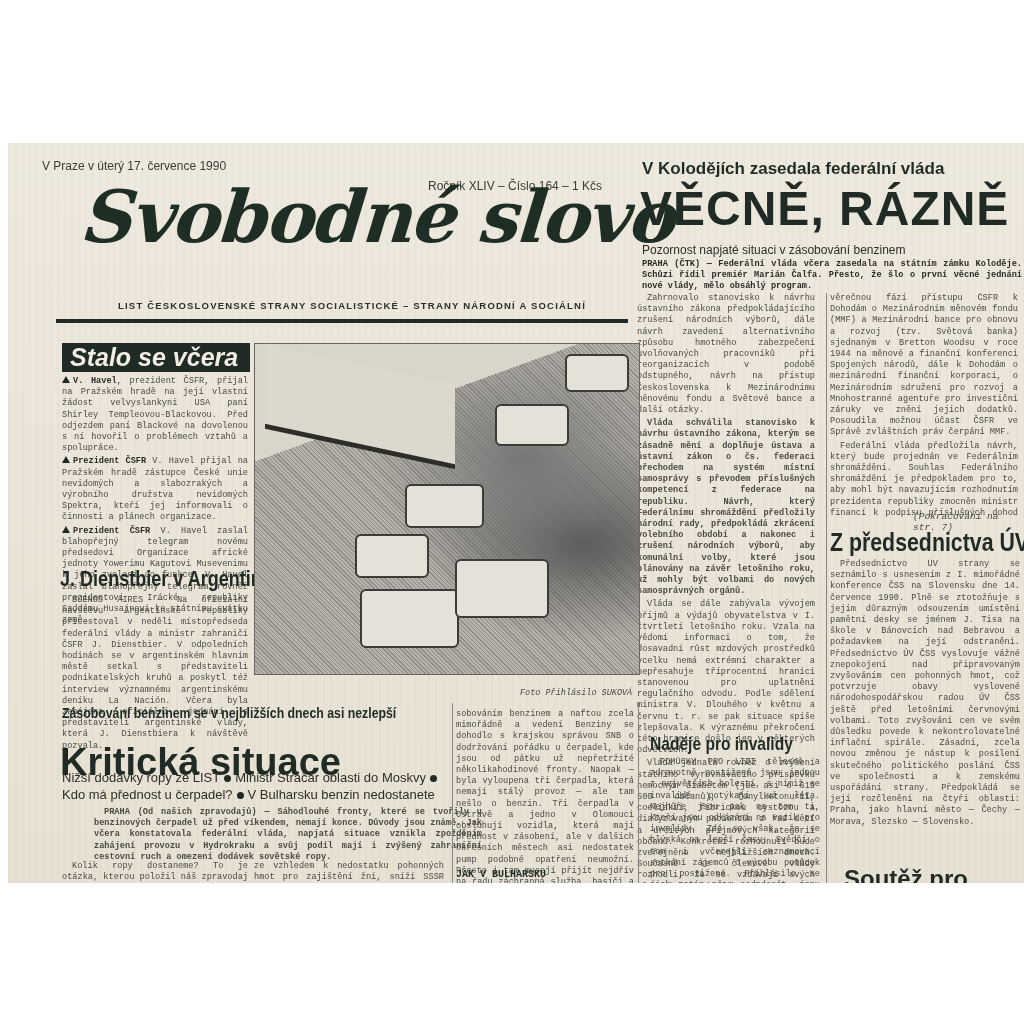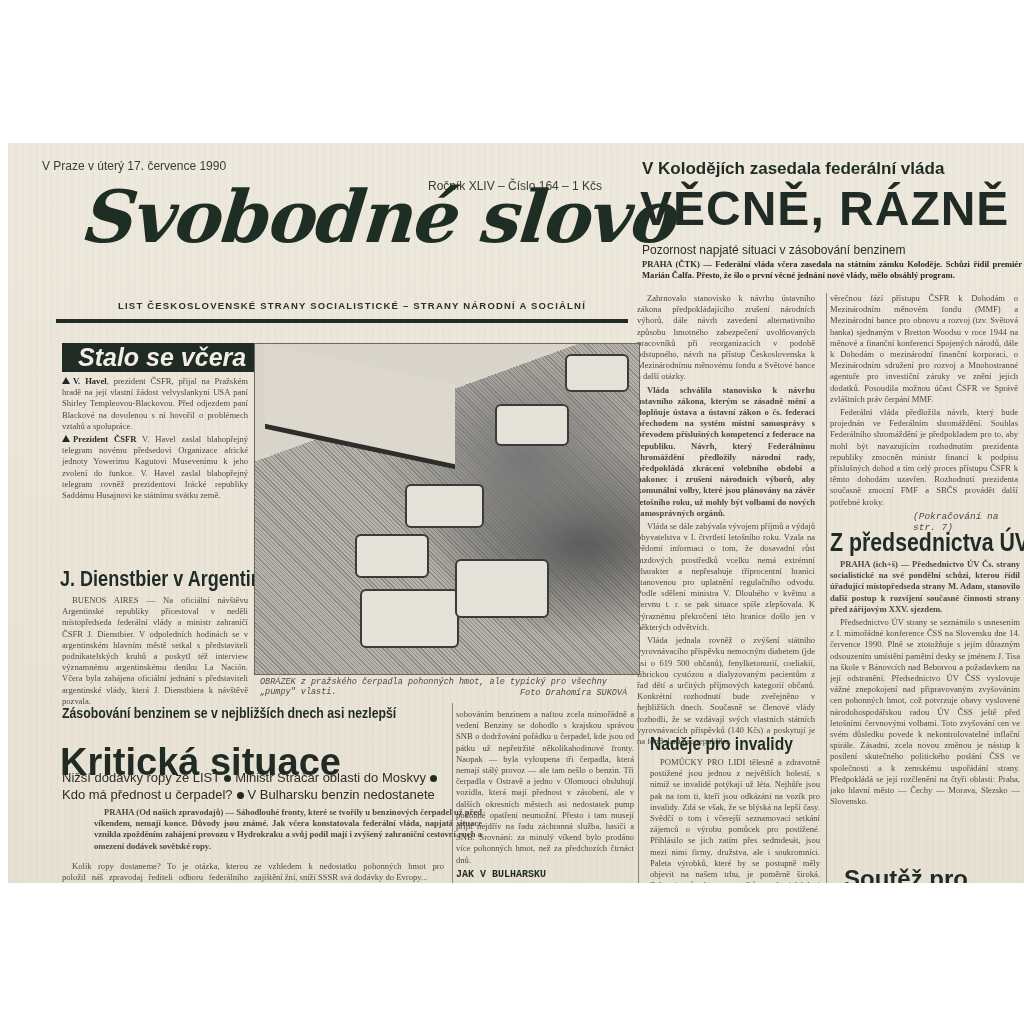--- a/index.html
+++ b/index.html
@@ -14,26 +14,26 @@
   }
   .abs { position:absolute; }
   .meta-top { font-family:"Liberation Sans", sans-serif; font-size:12px; color:#3b3b35; }
   .masthead {
     font-family:"DejaVu Serif", serif; font-style:italic; font-weight:bold;
     font-size:72px; color:#1f2e25; letter-spacing:-2px; line-height:1;
     transform:skewX(-6deg);
   }
   .tagline { font-family:"Liberation Sans", sans-serif; font-size:9.5px; letter-spacing:1.2px; color:#2e2e28; font-weight:bold; }
   .rule-thick { background:#1f2b24; height:4px; }
-  .col-text { font-family:Liberation Serif, serif; font-size:8.6px; line-height:11.2px; color:#4a4a44; text-align:justify; }
+  .col-text { font-family:Liberation Mono, monospace; font-size:8.6px; line-height:11.2px; color:#4a4a44; text-align:justify; }
   .col-text b { color:#2b2b26; }
   .col-text p { margin:0 0 2px 0; text-indent:10px; }
   .head-sans { font-family:"Liberation Sans", sans-serif; font-weight:bold; color:#1f2b24; }
   .head-cond { font-family:"Liberation Sans", sans-serif; font-weight:bold; color:#1f2b24; transform:scaleX(0.82); transform-origin:left; white-space:nowrap; }
-  .stalo-box { background:#1f2b24; color:#f2eee3; font-family:"Liberation Sans", sans-serif; font-weight:bold; font-style:italic; font-size:25px; padding:0 16px; }
+  .stalo-box { background:#1f2b24; color:#f2eee3; font-family:"Liberation Sans", sans-serif; font-weight:bold; font-style:italic; font-size:25px; padding:0 8px; }
   .tri { display:inline-block; width:0; height:0; border-left:4px solid transparent; border-right:4px solid transparent; border-bottom:7px solid #1f2b24; margin-right:3px; }
   .photo {
     background:
       linear-gradient(160deg, #d9d5cb 0 25%, transparent 25%),
       radial-gradient(ellipse at 70% 35%, #777 0, transparent 40%),
       radial-gradient(ellipse at 85% 60%, #555 0, transparent 35%),
       repeating-linear-gradient(45deg, #8c8a84 0 1px, #b7b3aa 1px 3px);
     border:1px solid #6a6860;
   }
   .canopy { position:absolute; background:#dcd8ce; border-bottom:5px solid #2d2d2a; }
@@ -69,48 +69,47 @@
   </div>
   <div class="vline" style="left:818px; top:150px; height:590px;"></div>
   <div class="abs col-text" style="left:822px; top:150px; width:188px; height:225px; overflow:hidden;">
     <p style="text-indent:0">věrečnou fází přístupu ČSFR k Dohodám o Mezinárodním měnovém fondu (MMF) a Mezinárodní bance pro obnovu a rozvoj (tzv. Světová banka) sjednaným v Bretton Woodsu v roce 1944 na měnové a finanční konferenci Spojených národů, dále k Dohodám o mezinárodní finanční korporaci, o Mezinárodním sdružení pro rozvoj a Mnohostranné agentuře pro investiční záruky ve znění jejich dodatků. Posoudila možnou účast ČSFR ve Správě zvláštních práv čerpání MMF.</p>
     <p>Federální vláda předložila návrh, který bude projednán ve Federálním shromáždění. Souhlas Federálního shromáždění je předpokladem pro to, aby mohl být navazujícím rozhodnutím prezidenta republiky zmocněn ministr financí k podpisu příslušných dohod a tím celý proces přístupu ČSFR k těmto dohodám uzavřen. Rozhodnutí prezidenta současně zmocní FMF a SBČS provádět další potřebné kroky.</p>
   </div>
   <div class="abs caption" style="left:905px; top:368px; font-size:9.5px;">(Pokračování na str. 7)</div>
 
   <div class="abs head-cond" style="left:822px; top:384px; font-size:26px;">Z předsednictva ÚV ČSS</div>
   <div class="abs col-text" style="left:822px; top:416px; width:190px; height:330px; overflow:hidden;">
-    <p style="font-weight:bold;"><span>PRAHA (ich+š) — Předsednictvo ÚV Čs. strany socialistické na své pondělní schůzi, kterou řídil úřadující místopředseda strany M. Adam, stanovilo další postup k rozvíjení současné činnosti strany před zářijovým XXV. sjezdem.</span></p>
     <p>Předsednictvo ÚV strany se seznámilo s usnesením z I. mimořádné konference ČSS na Slovensku dne 14. července 1990. Plně se ztotožňuje s jejím důrazným odsouzením umístění pamětní desky se jménem J. Tisa na škole v Bánovcích nad Bebravou a požadavkem na její odstranění. Předsednictvo ÚV ČSS vyslovuje vážné znepokojení nad připravovaným zvyšováním cen pohonných hmot, což potvrzuje obavy vyslovené národohospodářskou radou ÚV ČSS ještě před letošními červnovými volbami. Toto zvyšování cen ve svém důsledku povede k nekontrolovatelné inflační spirále. Zásadní, zcela novou změnou je nástup k posílení skutečného politického poslání ČSS ve společnosti a k zemskému uspořádání strany. Předpokládá se její rozčlenění na čtyři oblasti: Praha, jako hlavní město — Čechy — Morava, Slezsko — Slovensko.</p>
 
   </div>
   <div class="abs head-sans" style="left:836px; top:722px; font-size:24px;">Soutěž pro mladé</div>
 
   <div class="abs stalo-box" style="left:54px; top:200px; width:172px;">Stalo se včera</div>
   <div class="abs col-text" style="left:54px; top:233px; width:186px;">
     <p style="text-indent:0"><span class="tri"></span><b>V. Havel</b><span>, prezident ČSFR, přijal na Pražském hradě na její vlastní žádost velvyslankyni USA paní Shirley Templeovou-Blackovou. Před odjezdem paní Blackové na dovolenou s ní hovořil o problémech vztahů a spolupráce.</span></p>
+    <p style="text-indent:0"><span class="tri"></span><b>Prezident ČSFR</b><span> V. Havel přijal na Pražském hradě zástupce České unie nevidomých a slabozrakých a výrobního družstva nevidomých Spektra, kteří jej informovali o činnosti a plánech organizace.</span></p>
     <p style="text-indent:0"><span class="tri"></span><b>Prezident ČSFR</b><span> V. Havel zaslal blahopřejný telegram novému předsedovi Organizace africké jednoty Yowerimu Kagutovi Musevenimu k jeho zvolení do funkce. V. Havel zaslal blahopřejný telegram rovněž prezidentovi Irácké republiky Saddámu Husajnovi ke státnímu svátku země.</span></p>
   </div>
 
   <div class="abs head-cond" style="left:52px; top:423px; font-size:22px;">J. Dienstbier v Argentině</div>
   <div class="abs col-text" style="left:54px; top:452px; width:186px;">
       <p>BUENOS AIRES — Na oficiální návštěvu Argentinské republiky přicestoval v neděli místopředseda federální vlády a ministr zahraničí ČSFR J. Dienstbier. V odpoledních hodinách se v argentinském hlavním městě setkal s představiteli podnikatelských kruhů a poskytl též interview významnému argentinskému deníku La Nación. Včera byla zahájena oficiální jednání s představiteli argentinské vlády, která J. Dienstbiera k návštěvě pozvala.</p>
     </div>
 
   <div class="abs photo" style="left:246px; top:200px; width:384px; height:330px;">
     <div class="canopy" style="left:10px; top:20px; width:190px; height:80px; transform:skewY(12deg);"></div>
     <div class="car" style="left:100px; top:190px; width:70px; height:40px;"></div>
     <div class="car" style="left:105px; top:245px; width:95px; height:55px;"></div>
     <div class="car" style="left:200px; top:215px; width:90px; height:55px;"></div>
     <div class="car" style="left:150px; top:140px; width:75px; height:40px;"></div>
     <div class="car" style="left:240px; top:60px; width:70px; height:38px;"></div>
     <div class="car" style="left:310px; top:10px; width:60px; height:34px;"></div>
   </div>
-  <div class="abs caption" style="left:252px; top:534px; width:376px;">OBRÁZEK z pražského čerpadla pohonných hmot, ale typický pro všechny „pumpy" vlasti.</div>
-  <div class="abs caption" style="left:512px; top:545px;">Foto Drahomíra SUKOVÁ</div>
+  <div class="abs caption" style="left:512px; top:545px;">Foto Přihlásilo SUKOVÁ</div>
 
   <div class="abs head-cond" style="left:54px; top:561px; font-size:15px;">Zásobování benzinem se v nejbližších dnech asi nezlepší</div>
   <div class="abs head-sans" style="left:52px; top:578px; font-size:38px;margin-top:20px;">Kritická situace</div>
   <div class="abs sub-sans" style="left:54px; top:626px; width:390px; line-height:17px;">
     <span>Nižší dodávky ropy ze LIST</span><span class="dot"></span><span>Ministr Stračár oblasti do Moskvy</span><span class="dot"></span><br>
     <span>Kdo má přednost u čerpadel?</span><span class="dot"></span><span>V Bulharsku benzin nedostanete</span>
   </div>
   <div class="abs col-text" style="left:54px; top:664px; width:388px;margin-left:32px;">
       <p style="font-weight:bold;">PRAHA (Od našich zpravodajů) — Sáhodlouhé fronty, které se tvořily u benzinových čerpadel už před víkendem, nemají konce. Důvody jsou známé. Jak včera konstatovala federální vláda, napjatá situace vznikla zpožděním zahájení provozu v Hydrokraku a svůj podíl mají i zvýšený zahraniční cestovní ruch a omezení dodávek sovětské ropy.</p>
     </div>

